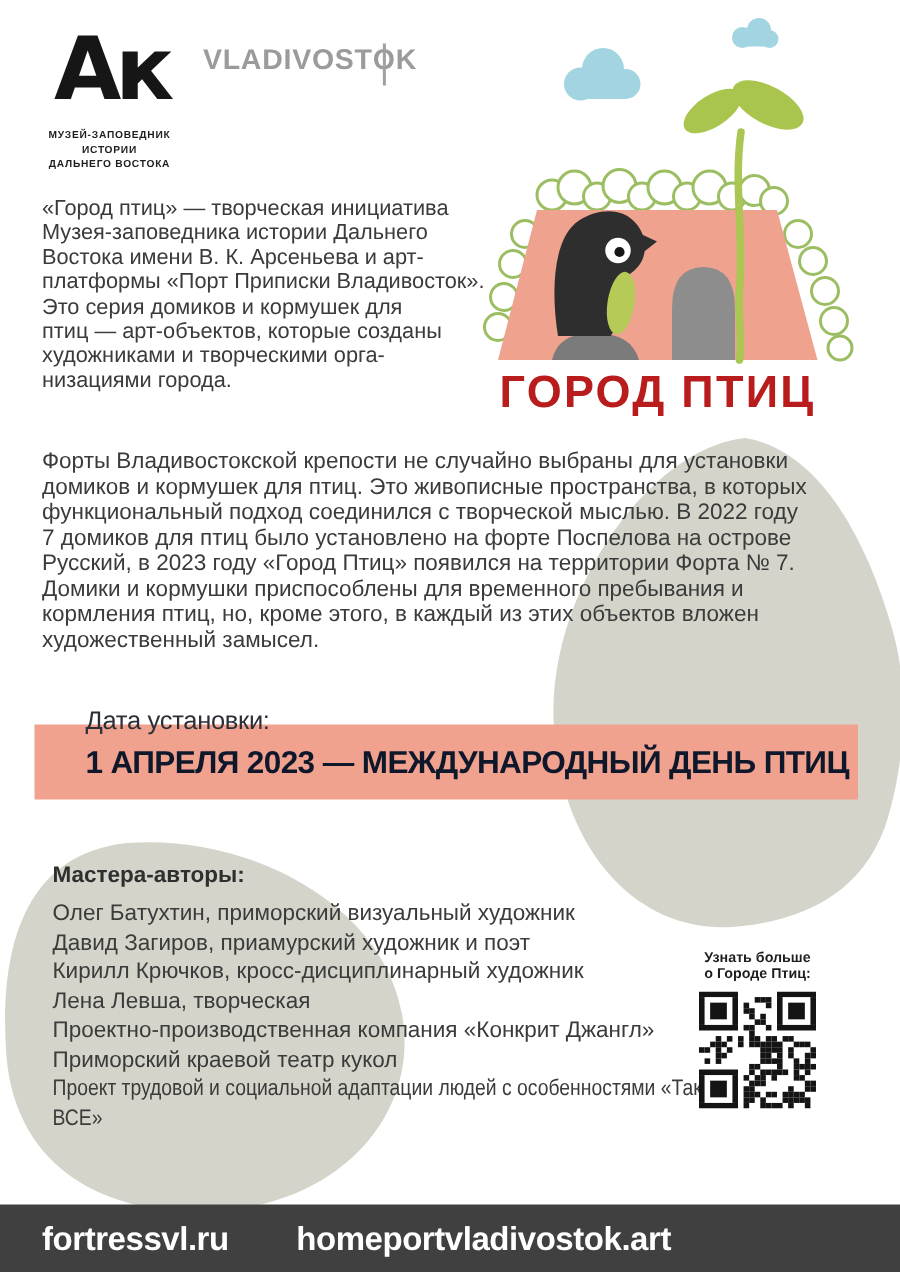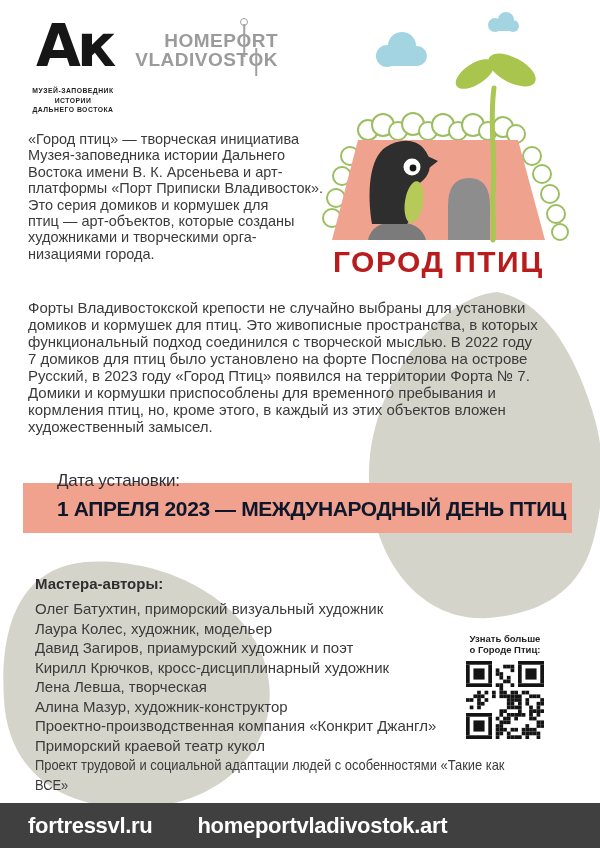--- a/index.html
+++ b/index.html
@@ -73,21 +73,20 @@
     <path d="M85,562 C165,556 255,602 268,676 C280,742 228,801 148,807
              C62,813 8,772 4,700 C0,634 15,569 85,562 Z" fill="#d5d4cb"></path>
   </svg>
 
   <div class="abs museum-logo">Ак</div>
   <div class="abs museum-name preline">МУЗЕЙ-ЗАПОВЕДНИК
 ИСТОРИИ
 ДАЛЬНЕГО ВОСТОКА</div>
 
   <div class="abs homeport">
-    <div><span>HOMEP</span><span class="crossed-o o-top">O</span><span>RT</span></div>
     <div><span>VLADIVOST</span><span class="crossed-o o-bottom">O</span><span>K</span></div>
   </div>
 
   <svg class="abs illustration" width="270" height="270" viewBox="0 0 270 270" aria-hidden="true">
 
     <g fill="#a2d4e2">
       <circle cx="67" cy="48" r="11"></circle>
         <circle cx="82" cy="38" r="14"></circle>
       <circle cx="97" cy="48" r="10"></circle>
         <rect x="60" y="46" width="42" height="12" rx="6"></rect>
@@ -166,29 +165,27 @@
   <div class="abs banner">
     <div class="banner-label">Дата установки:</div>
     <div class="banner-date">1 АПРЕЛЯ 2023 — МЕЖДУНАРОДНЫЙ ДЕНЬ ПТИЦ</div>
   </div>
 
   <div class="abs masters-heading">Мастера-авторы:</div>
   <div class="abs masters-list">
 
       <div class="master-row">Олег Батухтин, приморский визуальный художник</div>
 
-      <div class="master-row">Лаура Колес, художник, модельер</div>
 
       <div class="master-row">Давид Загиров, приамурский художник и поэт</div>
 
       <div class="master-row">Кирилл Крючков, кросс-дисциплинарный художник</div>
 
       <div class="master-row">Лена Левша, творческая</div>
 
-      <div class="master-row">Алина Мазур, художник-конструктор</div>
 
       <div class="master-row">Проектно-производственная компания «Конкрит Джангл»</div>
 
       <div class="master-row">Приморский краевой театр кукол</div>
 
       <div class="master-row">Проект трудовой и социальной адаптации людей с особенностями «Такие как ВСЕ»</div>
     </div>
 
   <div class="abs qr-label preline">Узнать больше
 о Городе Птиц:</div>

